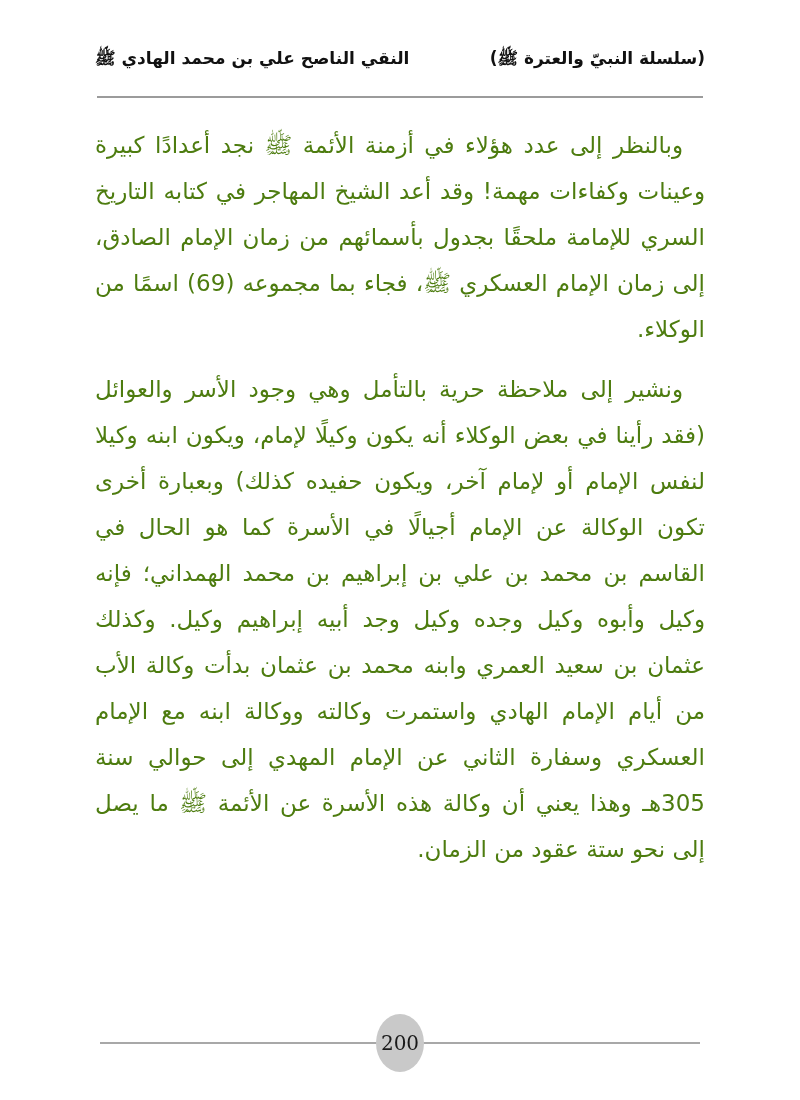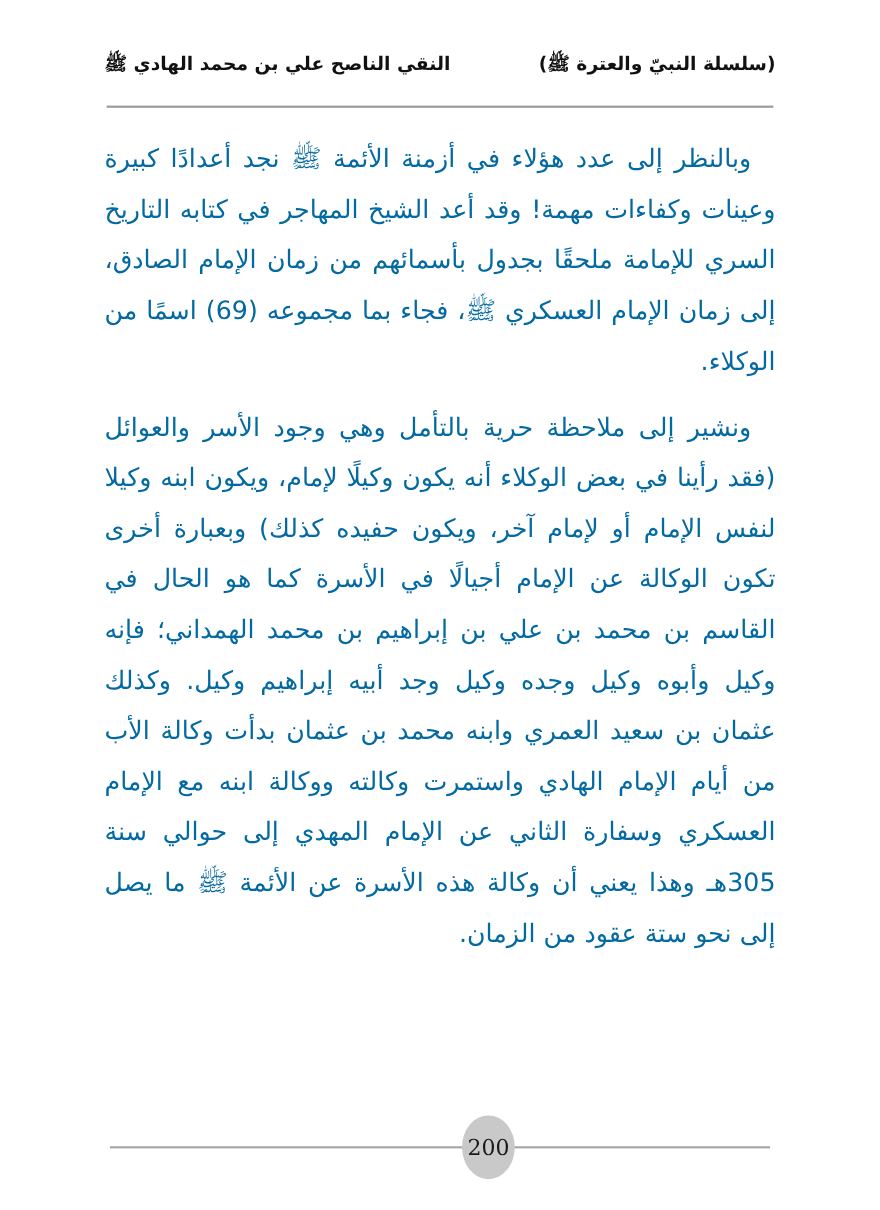--- a/index.html
+++ b/index.html
@@ -40,21 +40,21 @@
   .page-body {
     position: absolute;
     top: 122px;
     right: 95px;
     left: 95px;
     direction: rtl;
     text-align: justify;
     text-justify: inter-word;
     font-size: 23px;
     line-height: 46px;
-    color: #0369a1;
+    color: #4d7c0f;
   }
   .page-body p {
     margin: 0 0 14px 0;
     text-indent: 22px;
   }
   .footer-rule {
     position: absolute;
     top: 1042px;
     left: 100px;
     width: 600px;
@@ -69,21 +69,20 @@
     height: 58px;
     background: #c9c9c9;
     border-radius: 50%;
     display: flex;
     align-items: center;
     justify-content: center;
     font-family: "DejaVu Serif", serif;
     font-size: 20px;
     color: #1a1a1a;
     direction: ltr;
-    margin-left: 44px;
   }
 </style>
 </head>
 <body>
 
 <div class="page">
 
   <div class="page-header">
     <span>(سلسلة النبيّ والعترة ﷺ)</span>
     <span>النقي الناصح علي بن محمد الهادي ﷺ</span>

